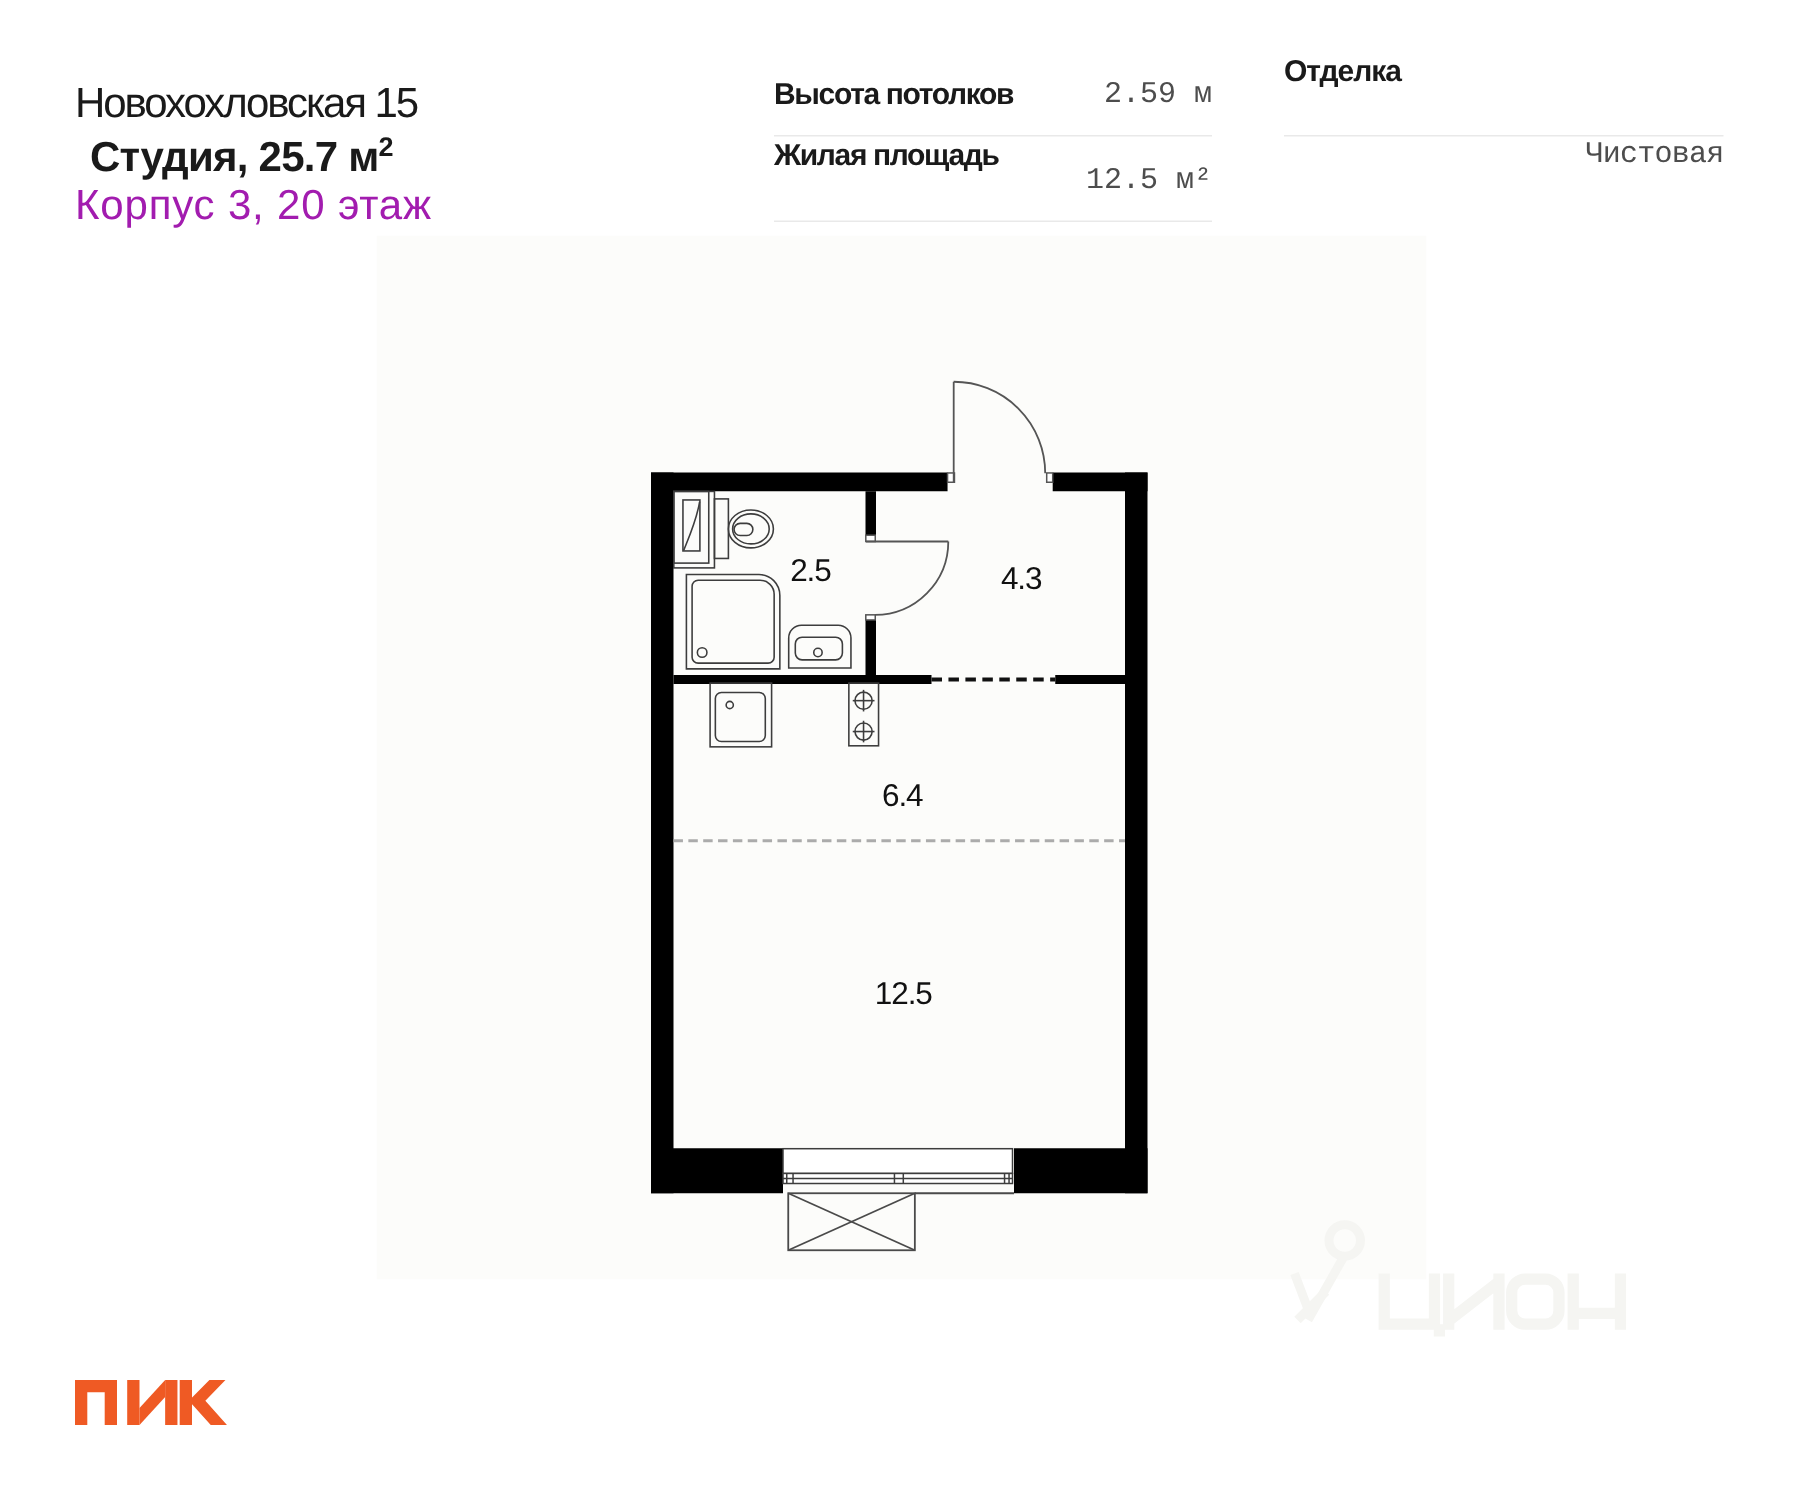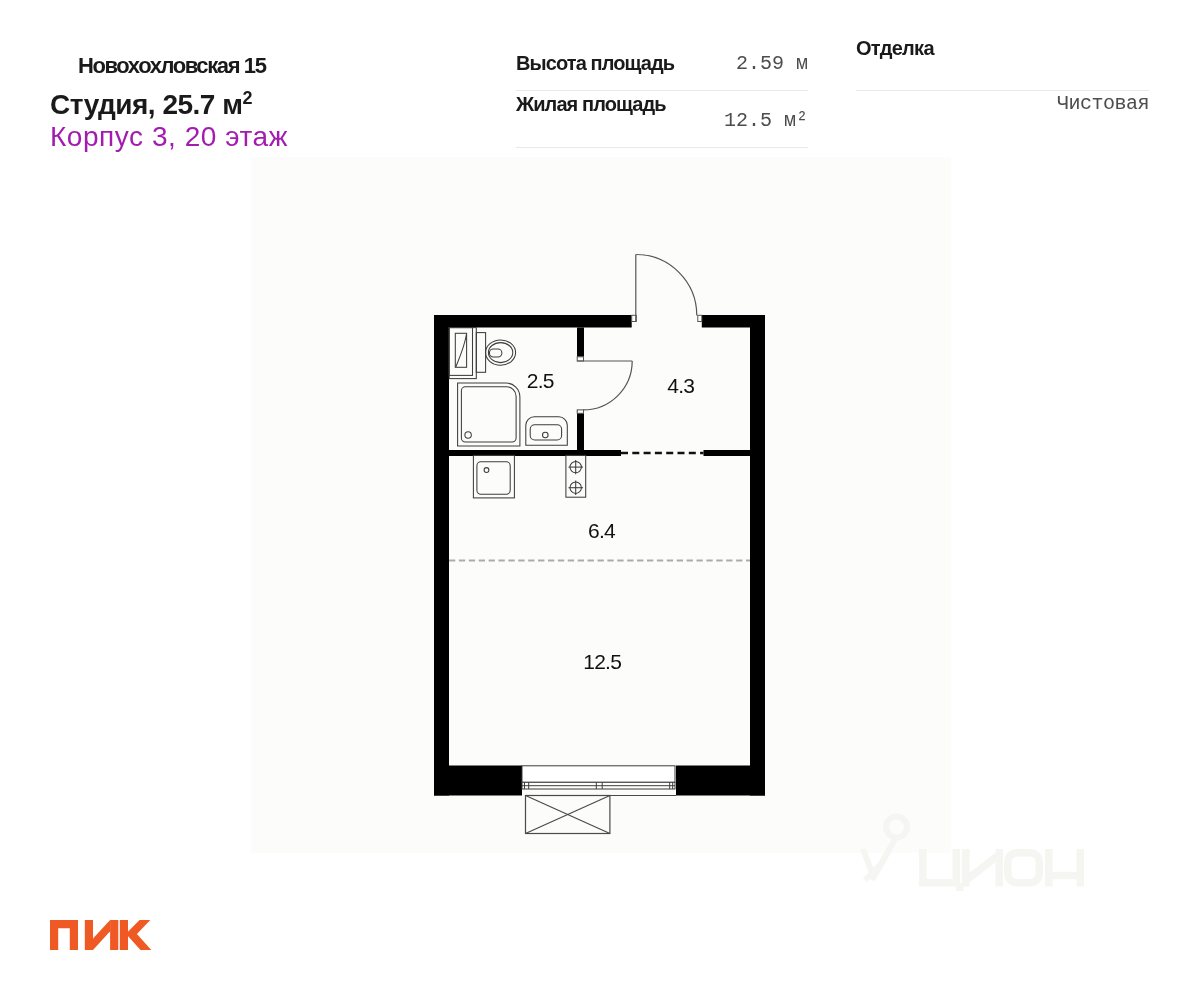--- a/index.html
+++ b/index.html
@@ -6,25 +6,25 @@
   html,body { width:1200px; height:1000px; background:#ffffff;
     font-family:"Liberation Sans", sans-serif; position:relative; overflow:hidden; }
   .abs { position:absolute; }
   .lbl { font-weight:bold; color:#1a1a1a; font-size:20px; }
   .val { color:#4d4d4d; font-size:20px;font-family:Liberation Mono, monospace; }
   .divline { position:absolute; height:1px; background:#e9e9e9; }
 </style>
 </head>
 <body>
 
-  <div class="abs" style="left:50px; top:52.5px; font-size:22px; letter-spacing:-1.4px; font-weight:bold; color:#1a1a1a;margin-left:28px;">Новохохловская 15</div>
-  <div class="abs" style="left:50px; top:88px; font-size:28px; letter-spacing:-0.5px; font-weight:bold; color:#1a1a1a;">Студия, 25.7 м<span style="font-size:18px; vertical-align:10px; letter-spacing:0;">2</span></div>
+  <div class="abs" style="left:50px; top:52.5px; font-size:28px; letter-spacing:-1.4px; font-weight:normal; color:#1a1a1a;">Новохохловская 15</div>
+  <div class="abs" style="left:60px; top:88px; font-size:28px; letter-spacing:-0.5px; font-weight:bold; color:#1a1a1a;">Студия, 25.7 м<span style="font-size:18px; vertical-align:10px; letter-spacing:0;">2</span></div>
   <div class="abs" style="left:50px; top:120.5px; font-size:28px; letter-spacing:0.55px; font-weight:400; color:#a21caf;">Корпус 3, 20 этаж</div>
 
-  <div class="abs lbl" style="left:516px; top:52px; letter-spacing:-0.9px;">Высота площадь</div>
+  <div class="abs lbl" style="left:516px; top:52px; letter-spacing:-0.9px;">Высота потолков</div>
   <div class="abs val" style="right:392px; top:52px;">2.59 м</div>
   <div class="divline" style="left:516px; top:90px; width:292px;"></div>
   <div class="abs lbl" style="left:516px; top:93px; letter-spacing:-0.9px;text-align:center;">Жилая площадь</div>
   <div class="abs val" style="right:392px; top:109px;">12.5 м²</div>
   <div class="divline" style="left:516px; top:147px; width:292px;"></div>
 
   <div class="abs lbl" style="left:856px; top:37px; letter-spacing:-0.7px;">Отделка</div>
   <div class="abs val" style="right:51px; top:52px; letter-spacing:-0.5px;margin-top:40px;">Чистовая</div>
   <div class="divline" style="left:856px; top:90px; width:293px;"></div>
 

